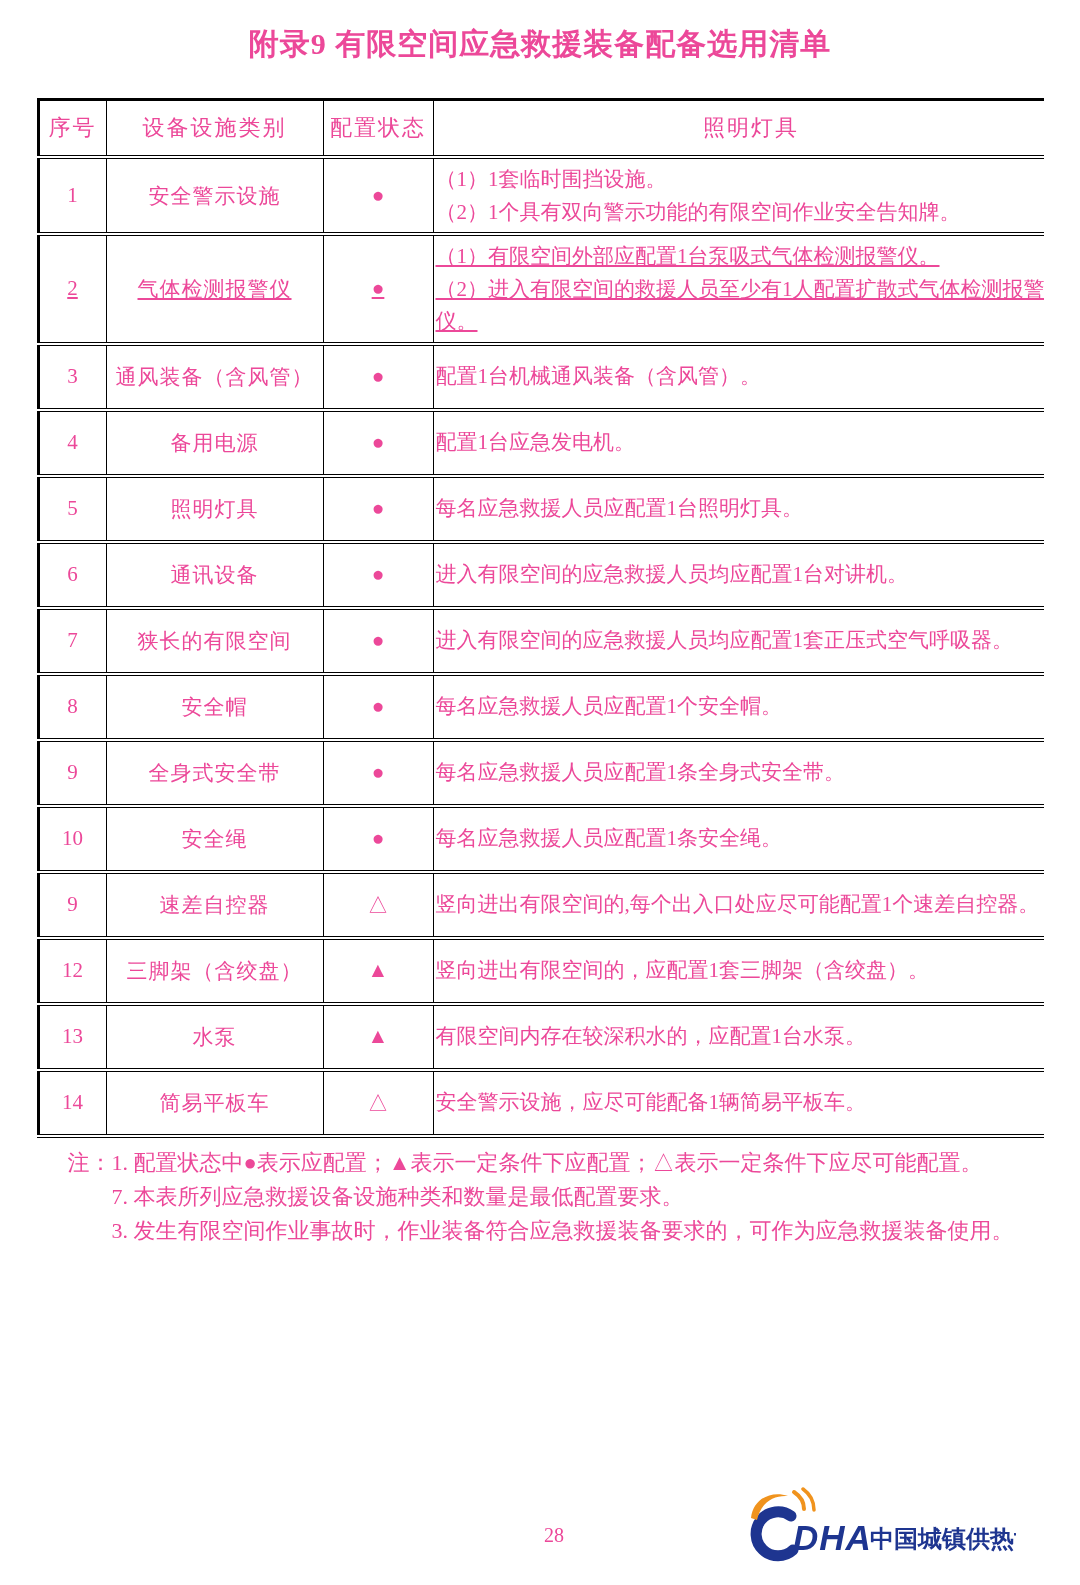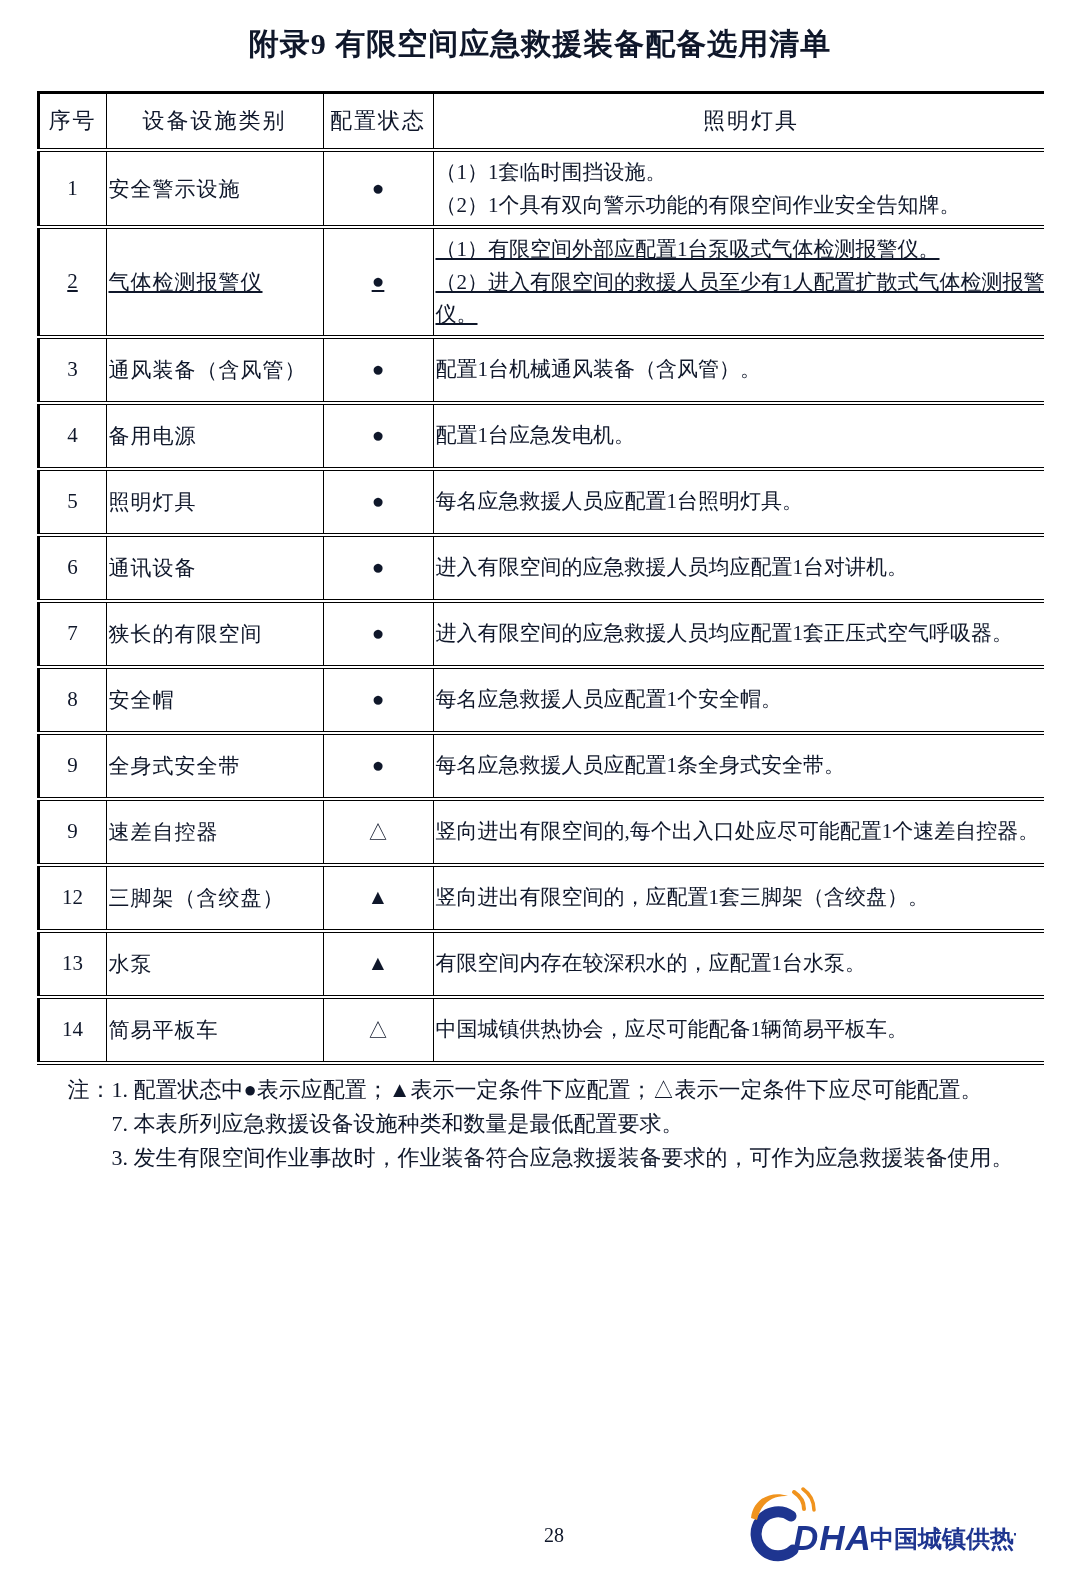--- a/index.html
+++ b/index.html
@@ -7,34 +7,34 @@
     padding: 0;
     background: #ffffff;
   }
   .page {
     position: relative;
     width: 1007px;
     height: 1585px;
     margin: 0 auto;
     background: #ffffff;
     font-family: "Liberation Serif", serif;
-    color: #0f172a;
+    color: #ec4899;
     overflow: hidden;
   }
   .doc-title {
     margin: 0;
     padding-top: 24px;
     text-align: center;
     font-size: 30px;
     font-weight: bold;
     letter-spacing: 1px;
   }
   table.equip-table {
     width: 1032px;
-    margin: 26px auto 0 auto;
+    margin: 33px auto 0 auto;
     border-collapse: collapse;
     table-layout: fixed;
     border: 3px solid #000000;
   }
   table.equip-table col.col-no  { width: 68px; }
   table.equip-table col.col-cat { width: 217px; }
   table.equip-table col.col-st  { width: 110px; }
   table.equip-table col.col-req { width: 637px; }
   table.equip-table th,
   table.equip-table td {
@@ -50,21 +50,21 @@
     height: 46px;
     text-align: center;
     font-size: 22px;
     letter-spacing: 2px;
   }
   table.equip-table tbody td { height: 54px; }
   tr.r-tall td { height: 84px; text-decoration: underline; }
   tr.r-med  td { height: 62px; }
   tr.last td { border-bottom: none; }
   td.c-no   { text-align: center; font-size: 22px; }
-  td.c-cat  { letter-spacing: 1px; }
+  td.c-cat  { text-align: center; letter-spacing: 1px; }
   td.c-status { text-align: center; font-size: 22px; }
   td.c-req  {
     text-align: left;
     padding: 6px 10px 6px 8px;
     line-height: 1.55;
     white-space: pre-line;
   }
   .notes {
     width: 1005px;
     margin: 8px auto 0 auto;
@@ -167,20 +167,26 @@
         <td class="c-cat">安全帽</td>
         <td class="c-status">●</td>
         <td class="c-req">每名应急救援人员应配置1个安全帽。</td>
       </tr>
       <tr>
         <td class="c-no">9</td>
         <td class="c-cat">全身式安全带</td>
         <td class="c-status">●</td>
         <td class="c-req">每名应急救援人员应配置1条全身式安全带。</td>
       </tr>
+      <tr>
+        <td class="c-no">10</td>
+        <td class="c-cat">安全绳</td>
+        <td class="c-status">●</td>
+        <td class="c-req">每名应急救援人员应配置1条安全绳。</td>
+      </tr>
       <tr class="r-med">
         <td class="c-no">9</td>
         <td class="c-cat">速差自控器</td>
         <td class="c-status">△</td>
         <td class="c-req">竖向进出有限空间的,每个出入口处应尽可能配置1个速差自控器。</td>
       </tr>
       <tr>
         <td class="c-no">12</td>
         <td class="c-cat">三脚架（含绞盘）</td>
         <td class="c-status">▲</td>
@@ -189,21 +195,21 @@
       <tr>
         <td class="c-no">13</td>
         <td class="c-cat">水泵</td>
         <td class="c-status">▲</td>
         <td class="c-req">有限空间内存在较深积水的，应配置1台水泵。</td>
       </tr>
       <tr>
         <td class="c-no">14</td>
         <td class="c-cat">简易平板车</td>
         <td class="c-status">△</td>
-        <td class="c-req">中国城镇供热协会，应尽可能配备1辆简易平板车。</td>
+        <td class="c-req">安全警示设施，应尽可能配备1辆简易平板车。</td>
       </tr>
     </tbody>
   </table>
 
   <div class="notes">
     <span class="notes-label">注：</span>
     <div class="notes-items">
       <p class="note-line">1. 配置状态中●表示应配置；▲表示一定条件下应配置；△表示一定条件下应尽可能配置。</p>
       <p class="note-line">7. 本表所列应急救援设备设施种类和数量是最低配置要求。</p>
       <p class="note-line">3. 发生有限空间作业事故时，作业装备符合应急救援装备要求的，可作为应急救援装备使用。</p>

